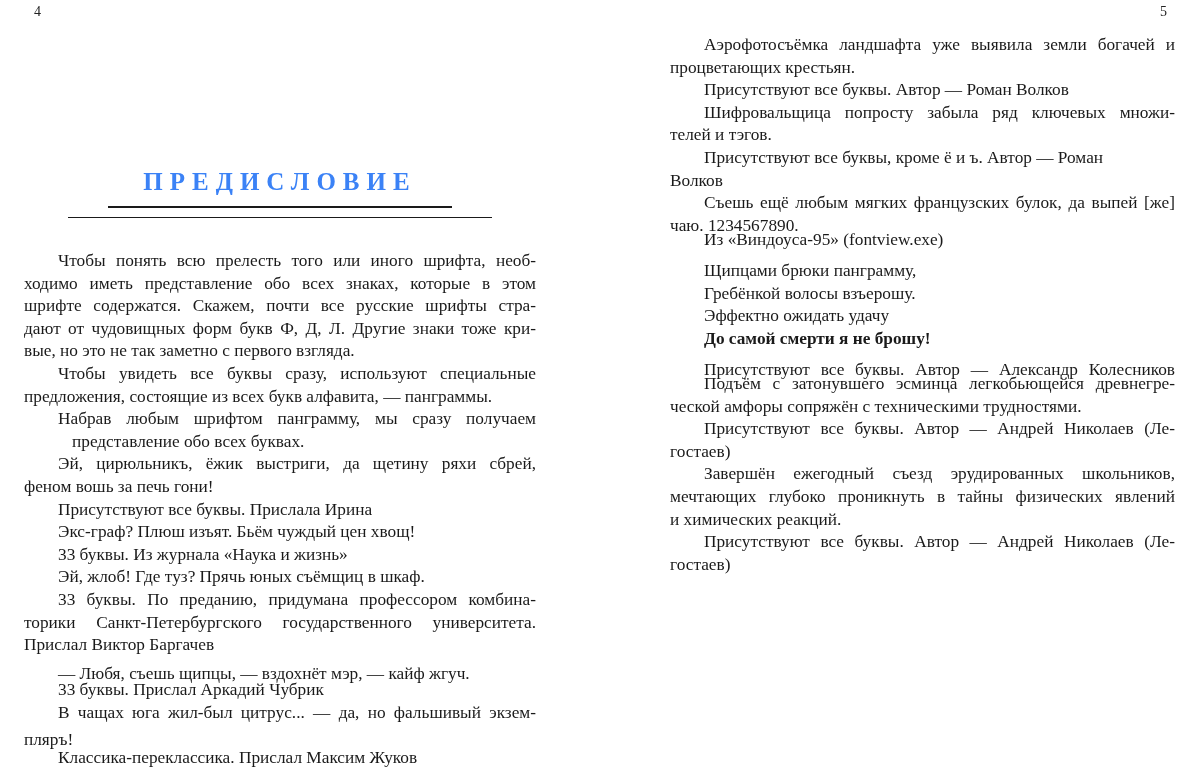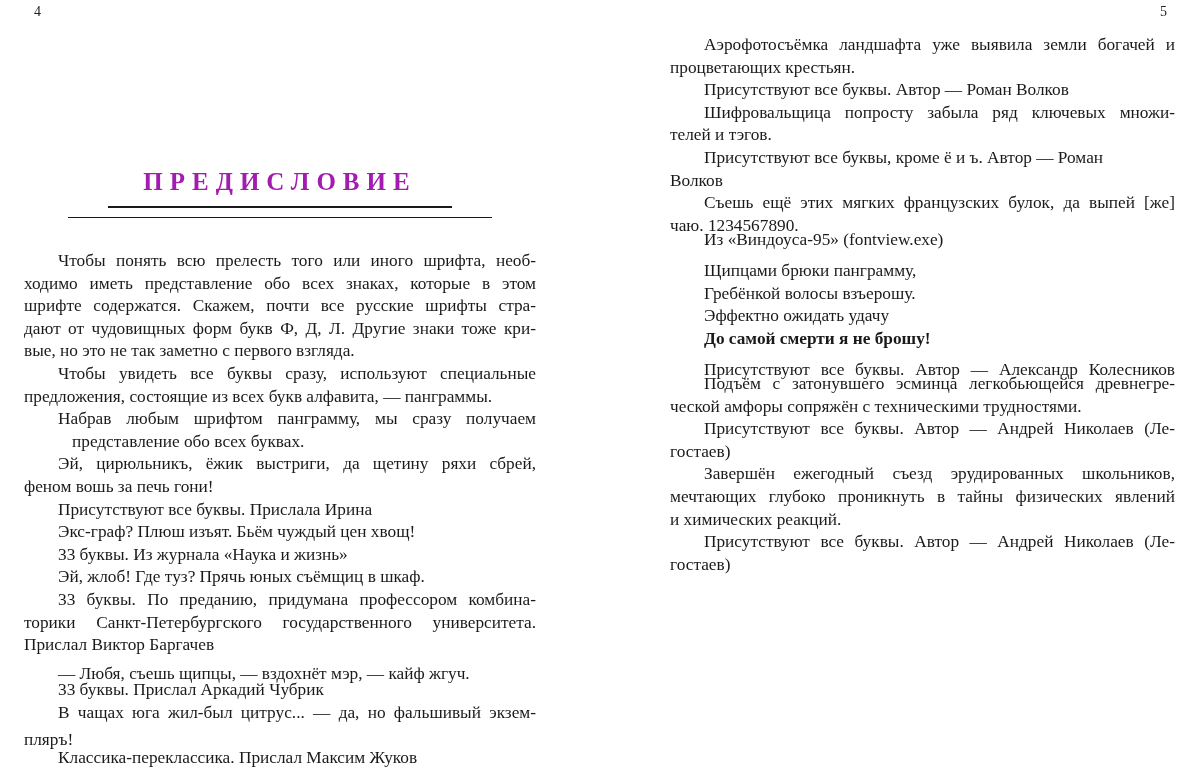--- a/index.html
+++ b/index.html
@@ -8,21 +8,21 @@
     position: relative; font-family: "Liberation Serif", "DejaVu Serif", serif; color: #1a1a1a;
   }
   .page { position: absolute; top: 0; height: 775px; }
   #page-left { left: 0; width: 600px; }
   #page-right { left: 600px; width: 600px; }
   .page-num { position: absolute; top: 4px; font-size: 14px; color: #222; }
   #page-left .page-num { left: 34px; }
   #page-right .page-num { left: 560px; }
   .title {
     position: absolute; left: 0; width: 560px; top: 168px; text-align: center;
-    font-weight: bold; font-size: 25px; letter-spacing: 7px; color: #a21caf;
+    font-weight: bold; font-size: 25px; letter-spacing: 7px; color: #3b82f6;
   }
   .rule-thick { position: absolute; left: 108px; width: 344px; top: 206px; height: 2px; background: #1a1a1a; }
   .rule-thin { position: absolute; left: 68px; width: 424px; top: 217px; height: 1px; background: #1a1a1a; }
   .line {
     position: absolute; font-size: 17.3px; line-height: 22px; white-space: nowrap;
     text-align: justify; text-align-last: justify;
   }
   .line.last { text-align-last: left; }
   #page-left .line { left: 24px; width: 512px; }
   #page-left .line.indent { left: 58px; width: 478px; }
@@ -67,21 +67,21 @@
 <div class="page" id="page-right">
   <div class="page-num">5</div>
   <div id="right-body">
       <div class="line indent" style="top: 34px;">Аэрофотосъёмка ландшафта уже выявила земли богачей и</div>
       <div class="line last" style="top: 56.6px;">процветающих крестьян.</div>
       <div class="line indent last" style="top: 79.2px;">Присутствуют все буквы. Автор — Роман Волков</div>
       <div class="line indent" style="top: 101.8px;">Шифровальщица попросту забыла ряд ключевых множи-</div>
       <div class="line last" style="top: 124.4px;">телей и тэгов.</div>
       <div class="line indent last" style="top: 147px;">Присутствуют все буквы, кроме ё и ъ. Автор — Роман</div>
       <div class="line last" style="top: 169.6px;">Волков</div>
-      <div class="line indent" style="top: 192.2px;">Съешь ещё этих мягких французских булок, да выпей [же]</div>
+      <div class="line indent" style="top: 192.2px;">Съешь ещё любым мягких французских булок, да выпей [же]</div>
       <div class="line last" style="top: 214.8px;">чаю. 1234567890.</div>
       <div class="line indent last" style="top: 229px;">Из «Виндоуса-95» (fontview.exe)</div>
       <div class="line indent last" style="top: 260px;">Щипцами брюки панграмму,</div>
       <div class="line indent last" style="top: 282.6px;">Гребёнкой волосы взъерошу.</div>
       <div class="line indent last" style="top: 305.2px;">Эффектно ожидать удачу</div>
       <div class="line indent last" style="top: 327.8px; font-weight: bold;">До самой смерти я не брошу!</div>
       <div class="line indent" style="top: 359px;">Присутствуют все буквы. Автор — Александр Колесников</div>
       <div class="line indent" style="top: 373px;">Подъём с затонувшего эсминца легкобьющейся древнегре-</div>
       <div class="line last" style="top: 395.6px;">ческой амфоры сопряжён с техническими трудностями.</div>
       <div class="line indent" style="top: 418.2px;">Присутствуют все буквы. Автор — Андрей Николаев (Ле-</div>

